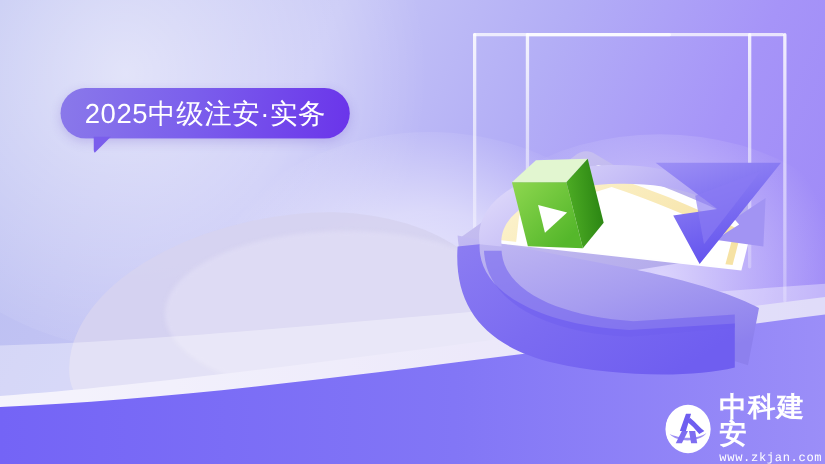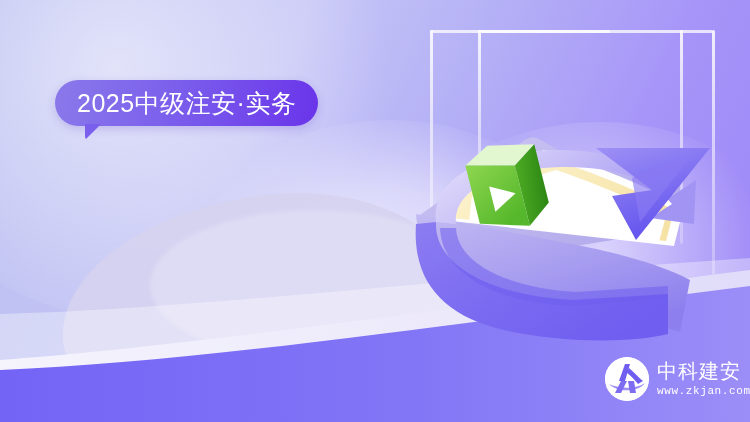--- a/index.html
+++ b/index.html
@@ -177,22 +177,22 @@
     width: 44px; height: 44px;
     border-radius: 50%;
     background: #ffffff;
     display: flex; align-items: center; justify-content: center;
     position: relative;
     overflow: hidden;
   }
   .logo-text { display: flex; flex-direction: column; line-height: 1; }
   .logo-cn {
     color: #ffffff;
-    font-size: 20px;
-    font-weight: normal;
+    font-size: 25px;
+    font-weight: bold;
     letter-spacing: 1px;
     font-family: "DejaVu Sans", "Liberation Sans", sans-serif;
   }
   .logo-url {
     color: #ffffff;
     font-size: 11px;
     letter-spacing: 0.6px;
     margin-top: 5px;
     font-family: Liberation Mono, monospace;
   }

